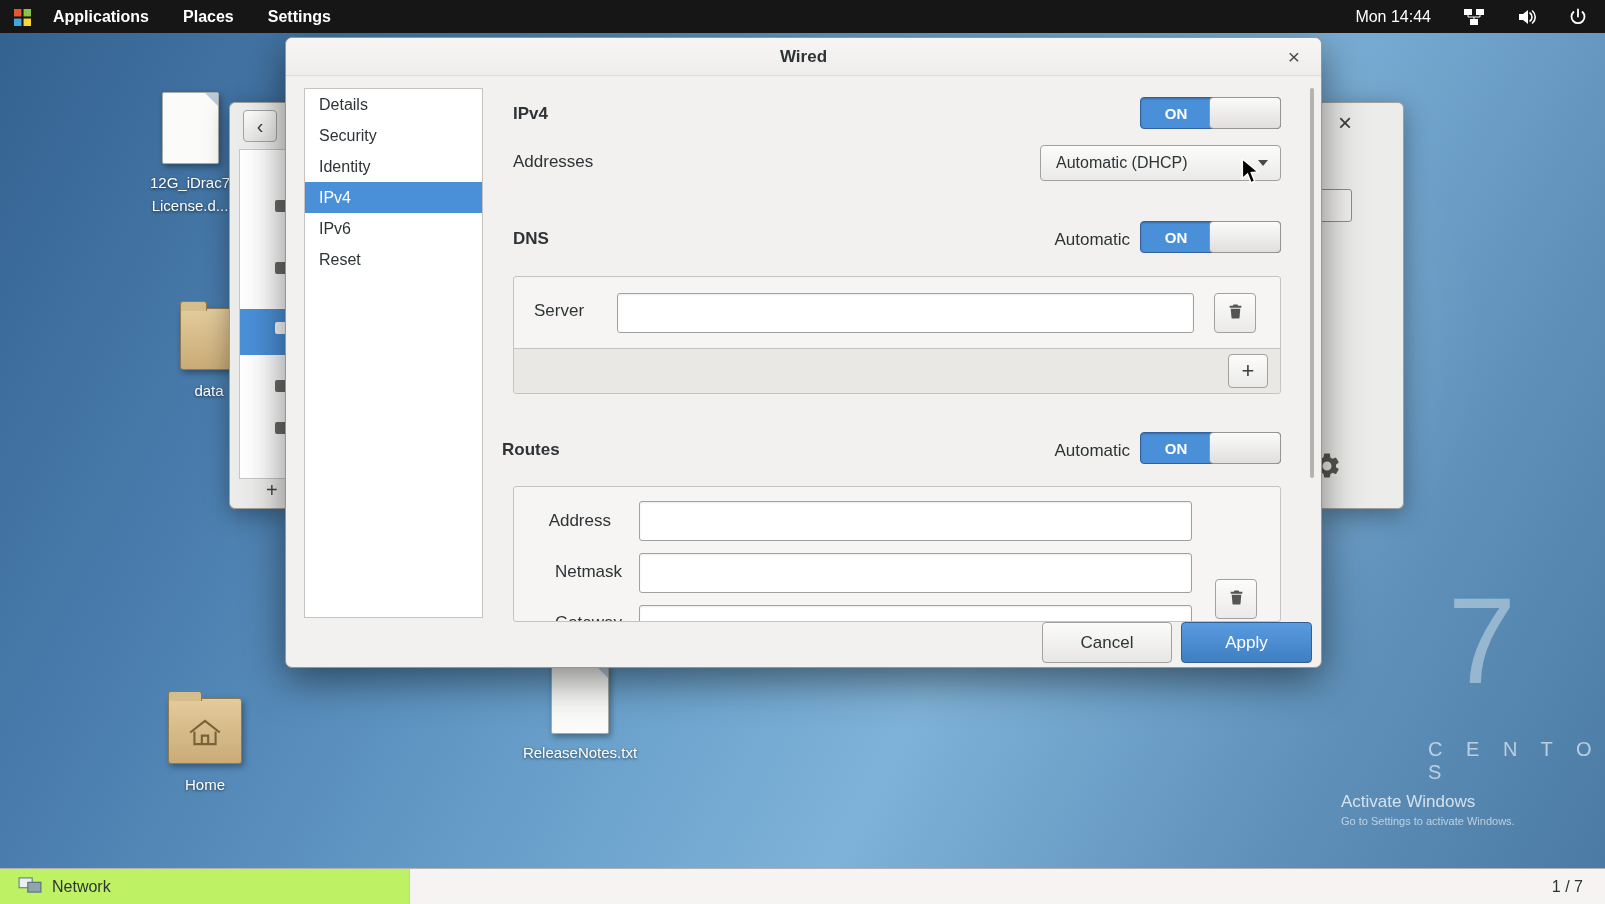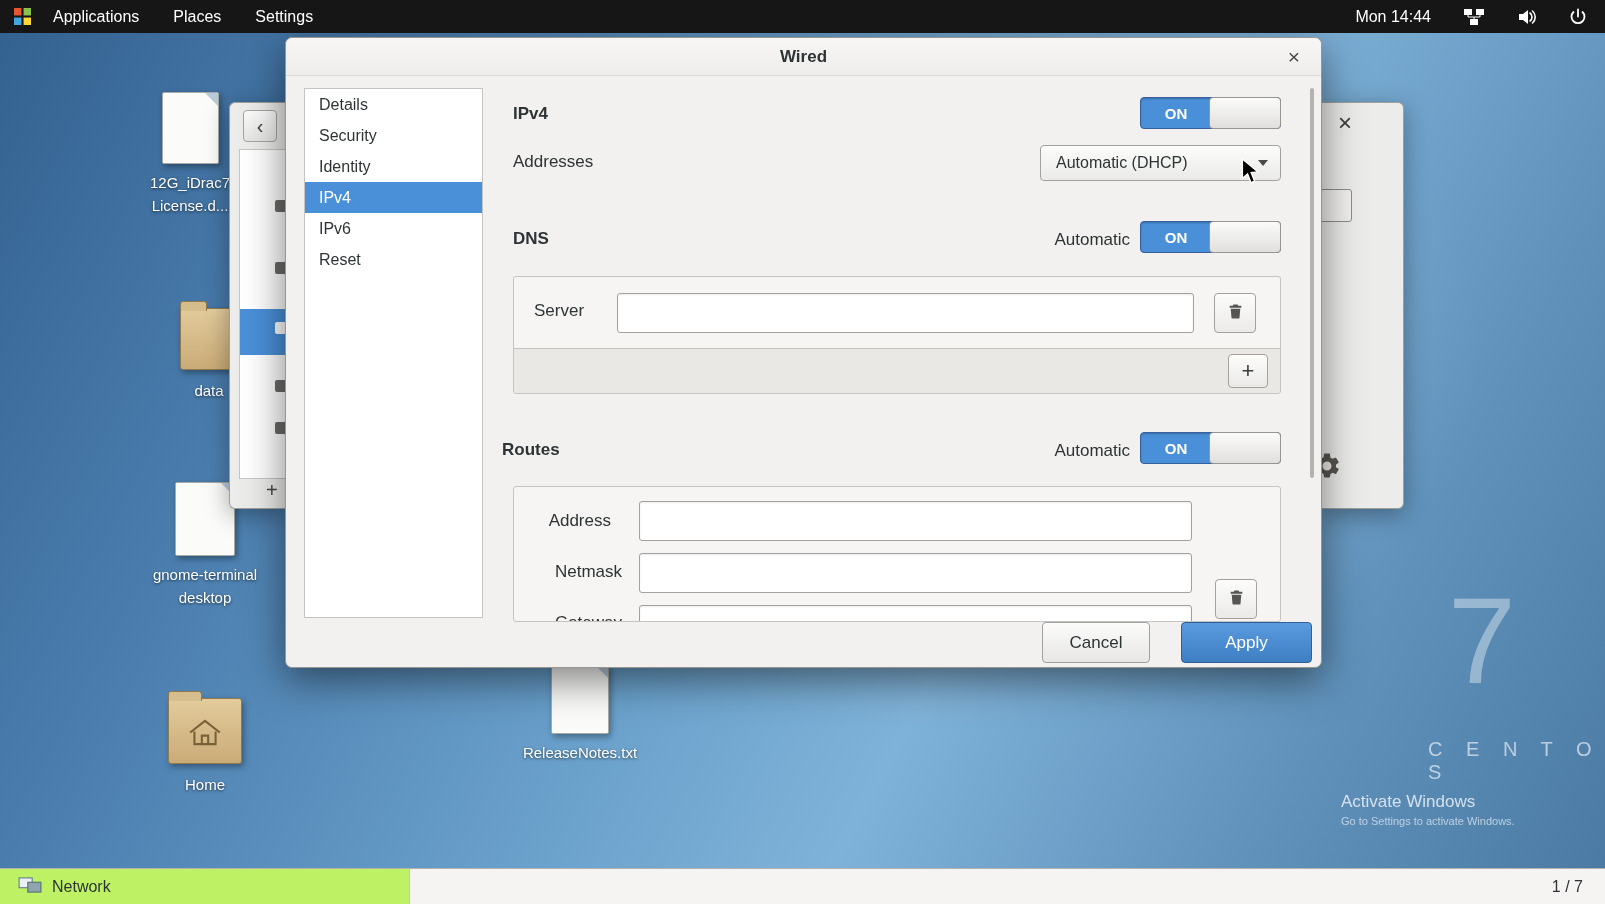--- a/index.html
+++ b/index.html
@@ -14,21 +14,21 @@
     background:
       radial-gradient(900px 620px at 58% 38%, rgba(255,255,255,0.20), transparent 62%),
       linear-gradient(118deg, #33618f 0%, #4a7dae 22%, #6ba2cc 48%, #7fb2d8 62%, #5f91bb 82%, #4a7aa3 100%);
   }
 
   
   .topbar {
     position: absolute; left:0; top:0; right:0; height:33px; z-index:30;
     background:#161616; color:#fff; display:flex; align-items:center; font-size:16px;
   }
-  .menus { display:flex; align-items:flex-start; gap:34px; margin-left:14px; }
+  .menus { display:flex; align-items:flex-end; gap:34px; margin-left:14px;font-weight:bold; }
   .menus .menu { cursor: default; }
   .apps-logo { display:flex; margin-right:-12px; }
   .topbar-right { margin-left:auto; display:flex; align-items:center; gap:32px; margin-right:18px; }
   .topbar-right .ticon { display:flex; align-items:center; }
 
   
   .dicon { position:absolute; z-index:2; display:flex; flex-direction:column; align-items:center;
            color:#fff; font-size:15px; text-shadow:0 1px 3px rgba(0,0,0,.65); text-align:center; }
   .dicon .lbl-line { display:block; line-height:1.5; }
   .doc { position:relative; width:57px; height:72px; background:#fbfbfa; border:1px solid #a9a9a6;
@@ -182,27 +182,20 @@
     </span>
     <span class="lbl-line">12G_iDrac7</span>
     <span class="lbl-line">License.d...</span>
   </div>
 
   <div class="dicon" style="left:150px; top:300px; width:118px;">
     <span class="folder" style="width:58px; height:62px;"></span>
     <span class="lbl-line">data</span>
   </div>
 
-  <div class="dicon" style="left:110px; top:482px; width:190px;">
-    <span class="doc" style="width:60px; height:74px;">
-      <span class="l"></span><span class="l"></span><span class="l"></span><span class="l"></span><span class="l"></span>
-    </span>
-    <span class="lbl-line">gnome-terminal</span>
-    <span class="lbl-line">desktop</span>
-  </div>
 
   <div class="dicon" style="left:125px; top:690px; width:160px;">
     <span class="folder" style="width:74px; height:66px;">
       <span class="house">
         <svg width="36" height="30" viewBox="0 0 34 28" fill="none" stroke="#7a6238" stroke-width="2">
           <path d="M3 14L17 3l14 11"></path>
           <path d="M7 13v12h20V13"></path>
           <path d="M14 25v-8h6v8"></path>
         </svg>
       </span>
@@ -318,21 +311,21 @@
             <path d="M3.5 5.5h9l-.7 8.1a1.2 1.2 0 0 1-1.2 1.1H5.4a1.2 1.2 0 0 1-1.2-1.1L3.5 5.5z"></path>
           </svg>
         </span>
       </div>
       <span class="lbl" style="left:20px; top:126px; width:88px; text-align:right;">Gateway</span>
       <input class="input" style="left: 125px; top: 118px; width: 553px; height: 40px;" value="">
     </div>
 
     <div class="dlg-scrollbar"></div>
 
-    <div class="btn" style="left:756px; top:584px; width:108px; height:41px;">Cancel</div>
+    <div class="btn" style="left:756px; top:584px; width:130px; height:41px;">Cancel</div>
     <div class="btn primary" style="left:895px; top:584px; width:131px; height:41px;">Apply</div>
   </div>
 
   <div class="taskbar">
     <div class="task-item">
       <span>
         <svg width="24" height="18" viewBox="0 0 22 16">
           <rect x="1" y="1.5" width="12" height="9" fill="#eceff1" stroke="#607d8b"></rect>
           <rect x="9" y="5.5" width="12" height="9" fill="#90a4ae" stroke="#546e7a"></rect>
         </svg>

